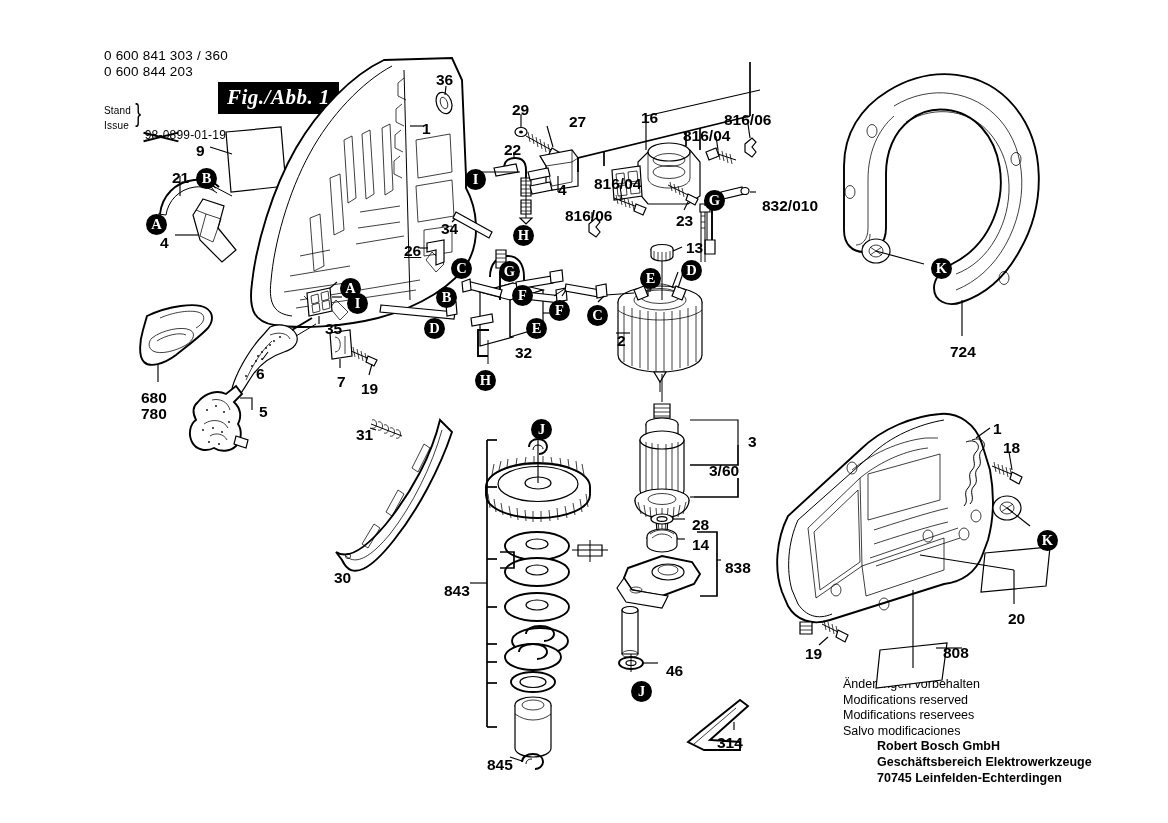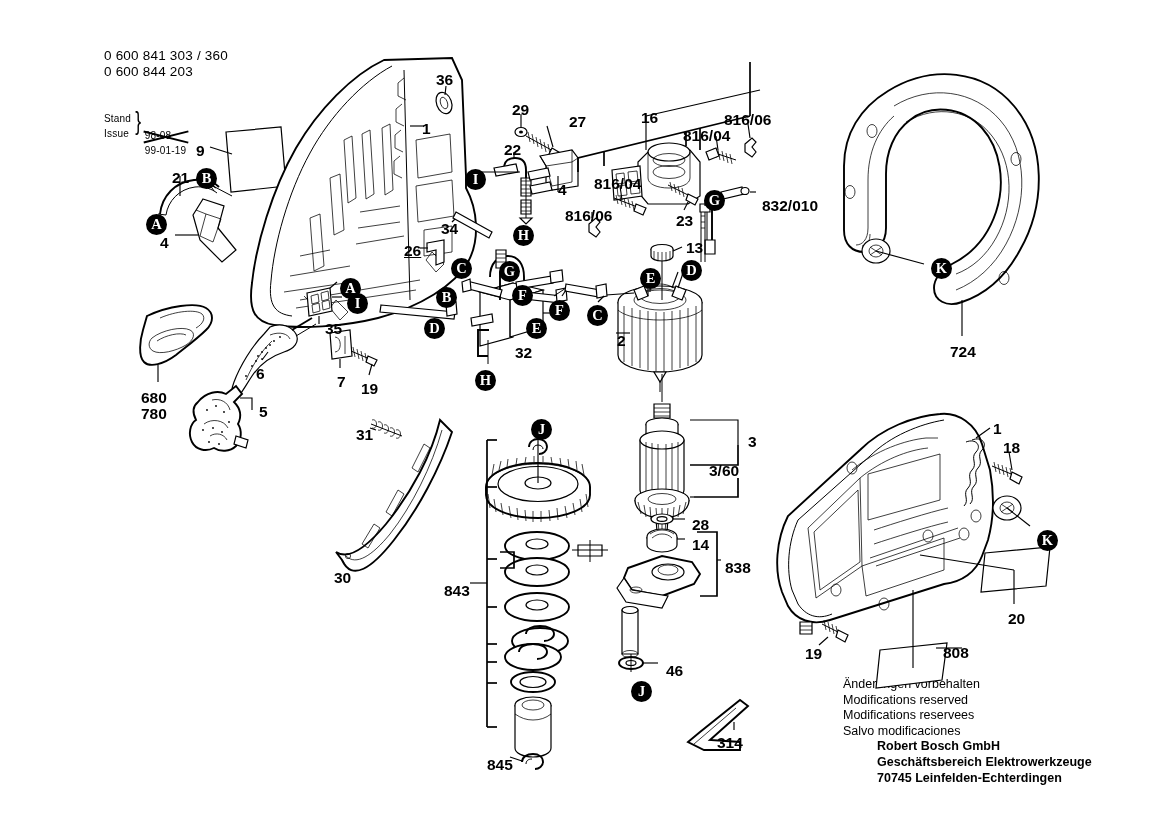--- a/index.html
+++ b/index.html
@@ -43,22 +43,22 @@
     margin-top: 9px;
   }
   #stand-issue .si-brace {
     font-size: 25px;
     line-height: 25px;
     margin: 0 2px 0 3px;
     transform: scaleX(0.7);
   }
   #stand-issue .si-dates {
     display: flex;
-    flex-direction: column;
-    font-size: 10px;
+    flex-direction: row;
+    font-size: 12px;
     line-height: 15px;
     position: relative;
     margin-top: 44px;
   }
   #stand-issue .si-old {
     position: relative;
     display: inline-block;
   }
   #stand-issue .si-old::before,
   #stand-issue .si-old::after {
@@ -155,20 +155,21 @@
         <span>Issue</span>
       </div>
       <div class="si-brace">}</div>
       <div class="si-dates">
         <span class="si-old">98-08</span>
         <span>99-01-19</span>
       </div>
     </div>
   </div>
 
+  <div id="fig-tag">Fig./Abb. 1</div>
 
   <div id="footer-block">
     <div>Änderungen vorbehalten</div>
     <div>Modifications reserved</div>
     <div>Modifications reservees</div>
     <div>Salvo modificaciones</div>
     <div class="bold">Robert Bosch GmbH</div>
     <div class="bold">Geschäftsbereich Elektrowerkzeuge</div>
     <div class="bold">70745 Leinfelden-Echterdingen</div>
   </div>

